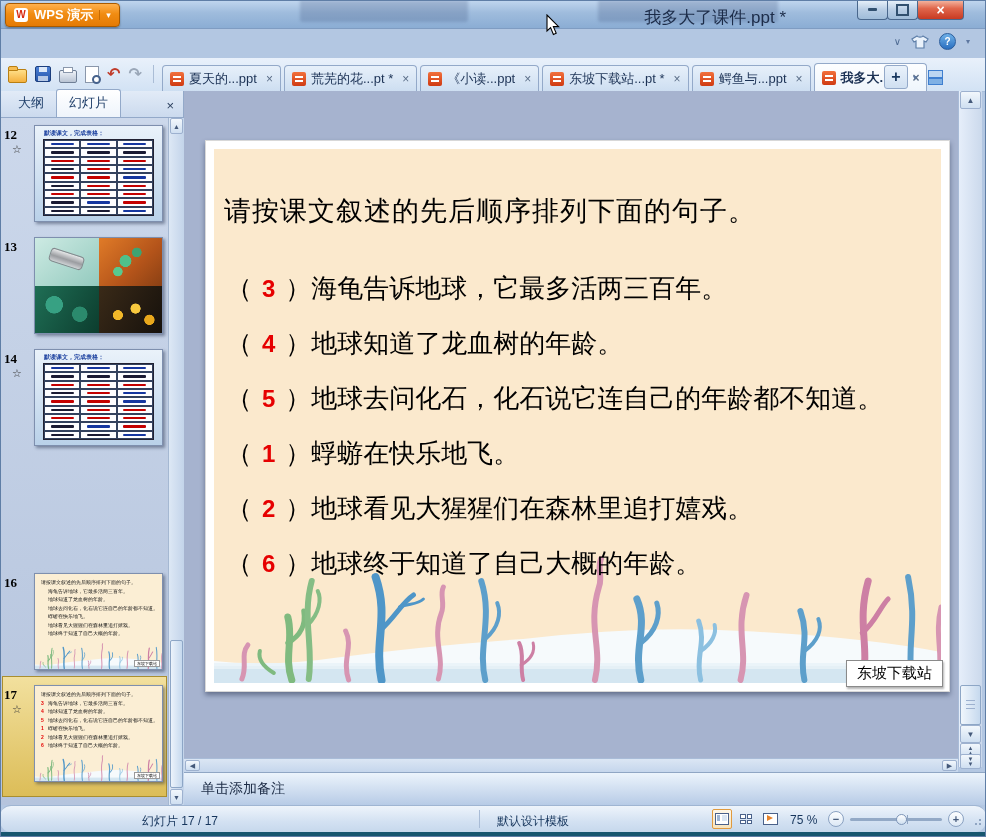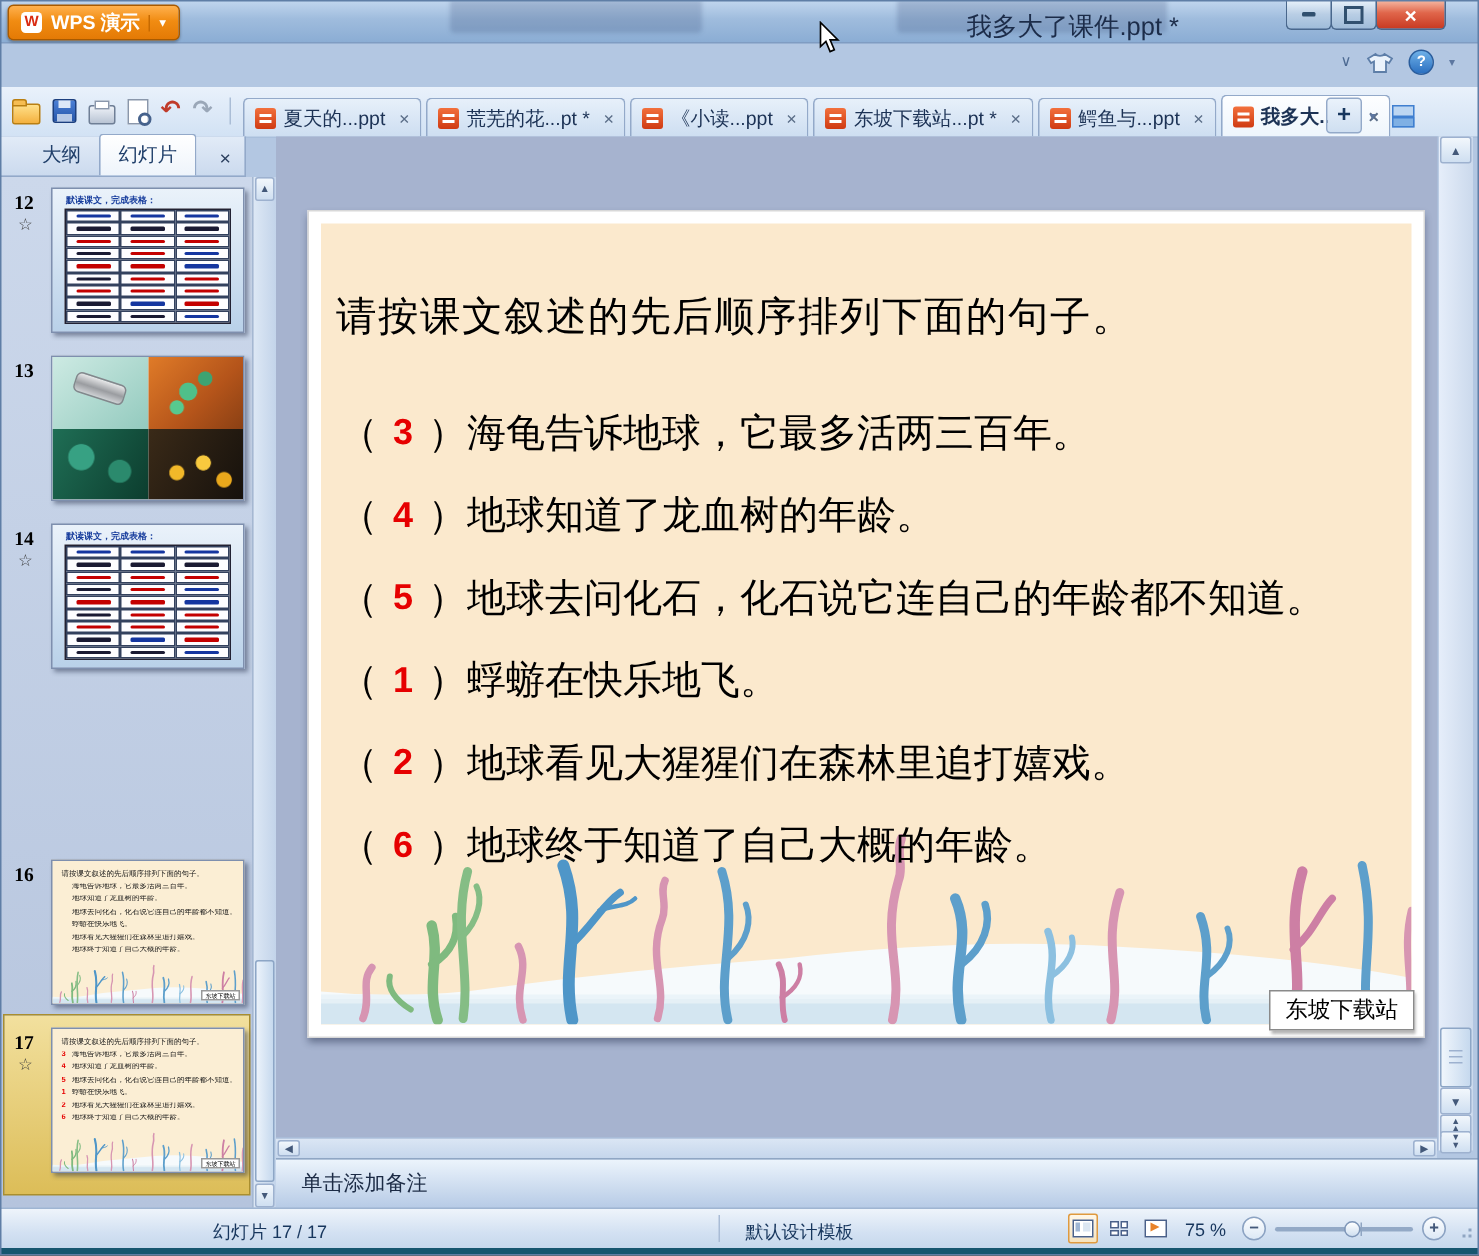--- a/index.html
+++ b/index.html
@@ -67,30 +67,30 @@
   .dtab .x{color:#5b6e88;font-size:12px;margin-left:auto;padding-left:4px;}
   .tab-extras{position:absolute;left:884px;top:65px;display:flex;align-items:center;gap:5px;}
   .newtab{width:22px;height:22px;display:flex;align-items:center;justify-content:center;font-weight:bold;font-size:16px;color:#17365d;
     background:linear-gradient(#eaf2fb,#cfdff1);border:1px solid #93a9c9;border-radius:3px;}
   .newtab-caret{font-size:8px;color:#5d77a0;}
   .tablist-ico{width:17px;height:15px;position:relative;margin-left:6px;}
   .tablist-ico::before{content:"";position:absolute;left:0;top:0;width:13px;height:6px;background:#bcd6f2;border:1px solid #3f7fd0;}
   .tablist-ico::after{content:"";position:absolute;left:0;bottom:0;width:13px;height:5px;background:#7fb0e4;border:1px solid #3f7fd0;}
 
   
-  .lp-tabs{position:absolute;left:0;top:91px;width:164px;height:27px;box-sizing:border-box;
+  .lp-tabs{position:absolute;left:0;top:91px;width:184px;height:27px;box-sizing:border-box;
     background:linear-gradient(#e2ebf7,#cbdaee);border-bottom:1px solid #93a9c9;border-right:1px solid #93a9c9;
-    display:flex;align-items:flex-end;padding-left:16px;}
+    display:flex;align-items:flex-end;padding-left:6px;}
   .lp-tab{padding:4px 12px 5px;font-size:13px;color:#21406b;}
   .lp-tab.active{background:linear-gradient(#ffffff,#eef4fb);border:1px solid #93a9c9;border-bottom:none;border-radius:3px 3px 0 0;margin-top:12px;}
   .lp-close{margin-left:auto;margin-right:9px;font-size:13px;color:#2b3f5e;padding-bottom:4px;}
   .thumb-pane{position:absolute;left:0;top:118px;width:184px;height:687px;box-sizing:border-box;
     background:linear-gradient(#ccd8eb,#b5c4dd);border-right:1px solid #8fa3c0;overflow:hidden;}
   .titem{position:absolute;left:0;width:166px;height:106px;}
-  .tnum{position:absolute;left:4px;top:4px;width:24px;text-align:center;font:bold 13px "Liberation Serif","DejaVu Serif",serif;color:#000;}
+  .tnum{position:absolute;left:4px;top:4px;width:24px;text-align:left;font:bold 13px "Liberation Serif","DejaVu Serif",serif;color:#000;}
   .tstar{position:absolute;left:12px;top:20px;font-size:11px;color:#3c3c3c;}
   .tbox{position:absolute;left:34px;top:2px;width:127px;height:95px;background:#fff;border:1px solid #7e8fae;
     box-shadow:2px 2px 3px rgba(25,35,65,.45);overflow:hidden;}
   .sel-bg{position:absolute;left:2px;top:-7px;width:163px;height:119px;
     background:linear-gradient(#f2e09e,#dcbd58);border:1px solid #a98e2f;}
   
   .tbox-table{background:linear-gradient(#eaf2fa,#b9d1e9);}
   .t-title{position:absolute;left:9px;top:3px;font-size:6px;font-weight:bold;color:#1a3f9e;white-space:nowrap;}
   .t-table{position:absolute;left:8px;top:13px;right:8px;bottom:5px;display:grid;
     grid-template-columns:1fr 1fr 1fr;border:1px solid #223;background:#fdfdff;}
@@ -175,21 +175,21 @@
     font-size:7px;color:#44597a;background:linear-gradient(#f2f7fc,#cfdff1);border:1px solid #9db1cf;border-radius:2px;}
 
   
   .notes{position:absolute;left:184px;top:772px;width:802px;height:33px;box-sizing:border-box;
     background:linear-gradient(#ecf4fc,#b7cbe6);border-top:1px solid #8fa6c4;
     display:flex;align-items:center;padding-left:17px;font-size:14px;color:#1c2b45;}
 
   
   .statusbar{position:absolute;left:0;top:805px;width:986px;height:27px;
     background:linear-gradient(#eef4fb,#d3e1f2 60%,#c6d8ec);border-top:1px solid #9fb5d2;
-    font-size:12px;color:#17365d;box-sizing:border-box;}
+    font-size:12px;color:#17365d;box-sizing:border-box;border-radius:11px;}
   .sb-slide{position:absolute;left:0;top:7px;width:360px;text-align:center;}
   .sb-sep{position:absolute;left:479px;top:4px;bottom:4px;width:1px;background:#a9bcd6;}
   .sb-template{position:absolute;left:497px;top:7px;}
   .views{position:absolute;left:712px;top:3px;display:flex;gap:4px;}
   .vbtn{width:20px;height:20px;display:flex;align-items:center;justify-content:center;box-sizing:border-box;}
   .vbtn.active{border:1px solid #e09a3e;background:linear-gradient(#fff7e8,#f6e3bd);border-radius:2px;}
   .ic-normal{width:12px;height:10px;border:1px solid #4a618a;background:#fff;position:relative;}
   .ic-normal::before{content:"";position:absolute;left:1px;top:1px;width:3px;height:6px;background:#9fb6d4;}
   .ic-normal::after{content:"";position:absolute;right:1px;top:1px;width:5px;height:6px;background:#dbe6f2;}
   .ic-sorter{width:12px;height:10px;display:grid;grid-template-columns:1fr 1fr;gap:1px;}

